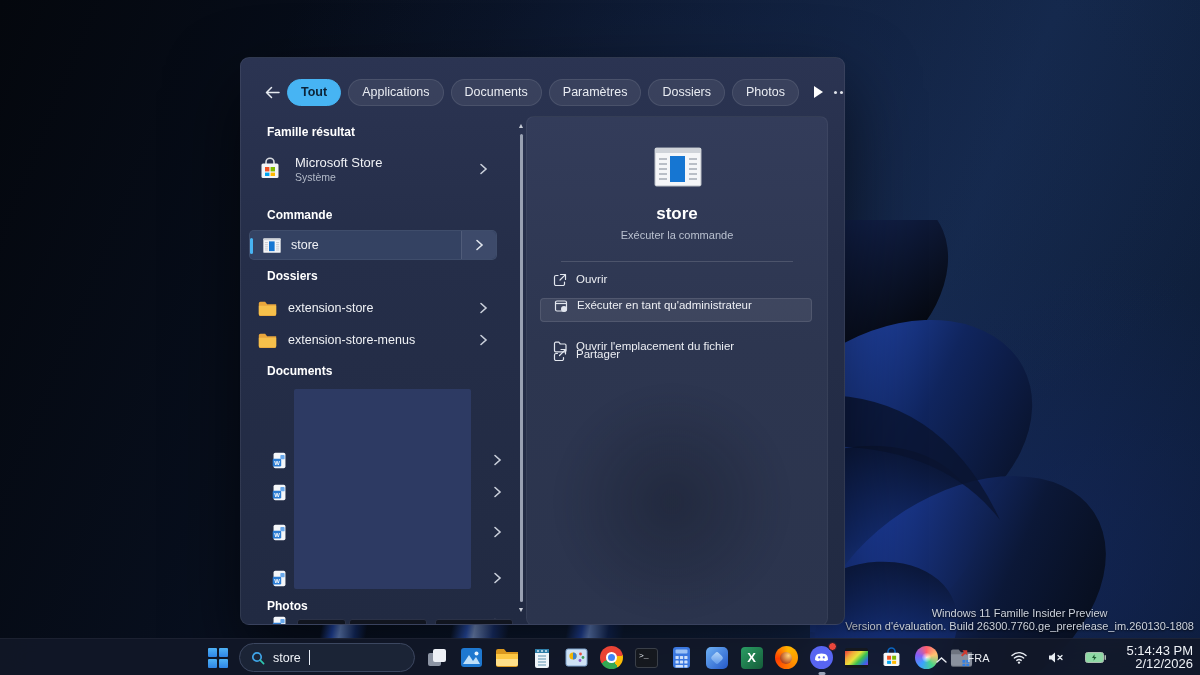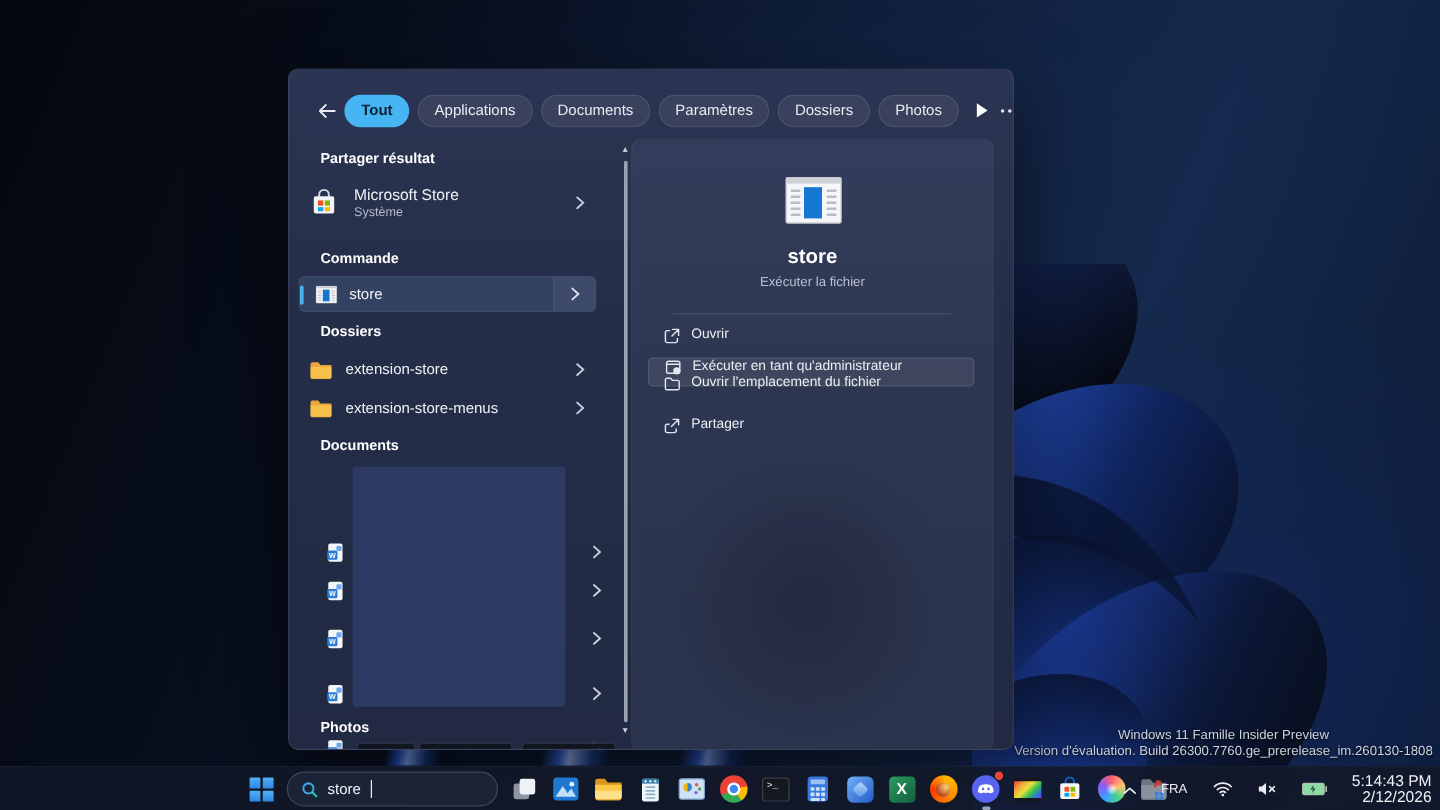--- a/index.html
+++ b/index.html
@@ -146,21 +146,21 @@
       <div class="pill">Paramètres</div>
       <div class="pill">Dossiers</div>
       <div class="pill">Photos</div>
       <div class="playbtn"></div>
       <div class="morebtn">
         <i></i>
           <i></i>
       </div>
     </div>
 
-    <div class="shead" style="top:67px">Partager résultat</div>
+    <div class="shead" style="top:67px">Famille résultat</div>
     <div class="row bm">
       <svg class="icon" width="26" height="26" viewBox="0 0 26 26">
         <path d="M9 8 V6.2 a4 4 0 018 0 V8" stroke="#d8dbe0" stroke-width="1.6" fill="none"></path>
         <rect x="4.5" y="7.5" width="17" height="14.5" rx="1.5" fill="#f2f4f7"></rect>
         <rect x="8" y="11" width="4.4" height="4.4" fill="#f25022"></rect>
         <rect x="13.6" y="11" width="4.4" height="4.4" fill="#7fba00"></rect>
         <rect x="8" y="16.6" width="4.4" height="3.4" fill="#00a4ef"></rect>
         <rect x="13.6" y="16.6" width="4.4" height="3.4" fill="#ffb900"></rect>
       </svg>
       <div>
@@ -304,21 +304,21 @@
       <svg class="appico" width="48" height="40" viewBox="0 0 48 40">
         <rect x="1" y="1" width="46" height="38" rx="1.5" fill="#f5f6f8" stroke="#b9bec6"></rect>
         <rect x="1" y="1" width="46" height="5" fill="#cfd3d9"></rect>
         <rect x="16" y="9" width="15" height="26" fill="#1676d2"></rect>
         <g stroke="#b9bec6" stroke-width="2">
             <path d="M5 12h8M5 17h8M5 22h8M5 27h8M5 32h8"></path>
             <path d="M35 12h8M35 17h8M35 22h8M35 27h8M35 32h8"></path>
           </g>
       </svg>
       <div class="pvtitle">store</div>
-      <div class="pvsub">Exécuter la fichier</div>
+      <div class="pvsub">Exécuter la commande</div>
       <div class="divider"></div>
 
       <div class="action" style="top:156px">
         <span class="aicon">
           <svg width="14" height="14" viewBox="0 0 14 14">
               <path d="M5 2.5 H3 a1.5 1.5 0 00-1.5 1.5 v7 A1.5 1.5 0 003 12.5 h7 a1.5 1.5 0 001.5-1.5 V9" stroke="#e2e6ee" stroke-width="1.2" fill="none" stroke-linecap="round"></path>
               <path d="M7.5 1.5 h5 v5 M12.2 1.8 L7 7" stroke="#e2e6ee" stroke-width="1.2" fill="none" stroke-linecap="round" stroke-linejoin="round"></path>
             </svg>
         </span>
         <span class="albl">Ouvrir</span>
@@ -326,21 +326,21 @@
       <div class="action hl" style="top:181px">
         <span class="aicon">
           <svg width="14" height="14" viewBox="0 0 14 14">
               <rect x="1.5" y="2" width="11" height="10" rx="1.5" stroke="#e2e6ee" stroke-width="1.2" fill="none"></rect>
               <path d="M1.5 4.5 h11" stroke="#e2e6ee" stroke-width="1.2"></path>
               <circle cx="10" cy="10" r="3" fill="#e2e6ee"></circle>
             </svg>
         </span>
         <span class="albl">Exécuter en tant qu'administrateur</span>
       </div>
-      <div class="action" style="top:196px">
+      <div class="action" style="top:223px">
         <span class="aicon">
           <svg width="14" height="14" viewBox="0 0 14 14">
               <path d="M1.5 3.5 a1.3 1.3 0 011.3-1.3 h3 l1.5 1.8 h4.4 a1.3 1.3 0 011.3 1.3 v5.2 a1.3 1.3 0 01-1.3 1.3 H2.8 a1.3 1.3 0 01-1.3-1.3 Z" stroke="#e2e6ee" stroke-width="1.2" fill="none" stroke-linejoin="round"></path>
             </svg>
         </span>
         <span class="albl">Ouvrir l'emplacement du fichier</span>
       </div>
       <div class="action" style="top:231px">
         <span class="aicon">
           <svg width="14" height="14" viewBox="0 0 14 14">

